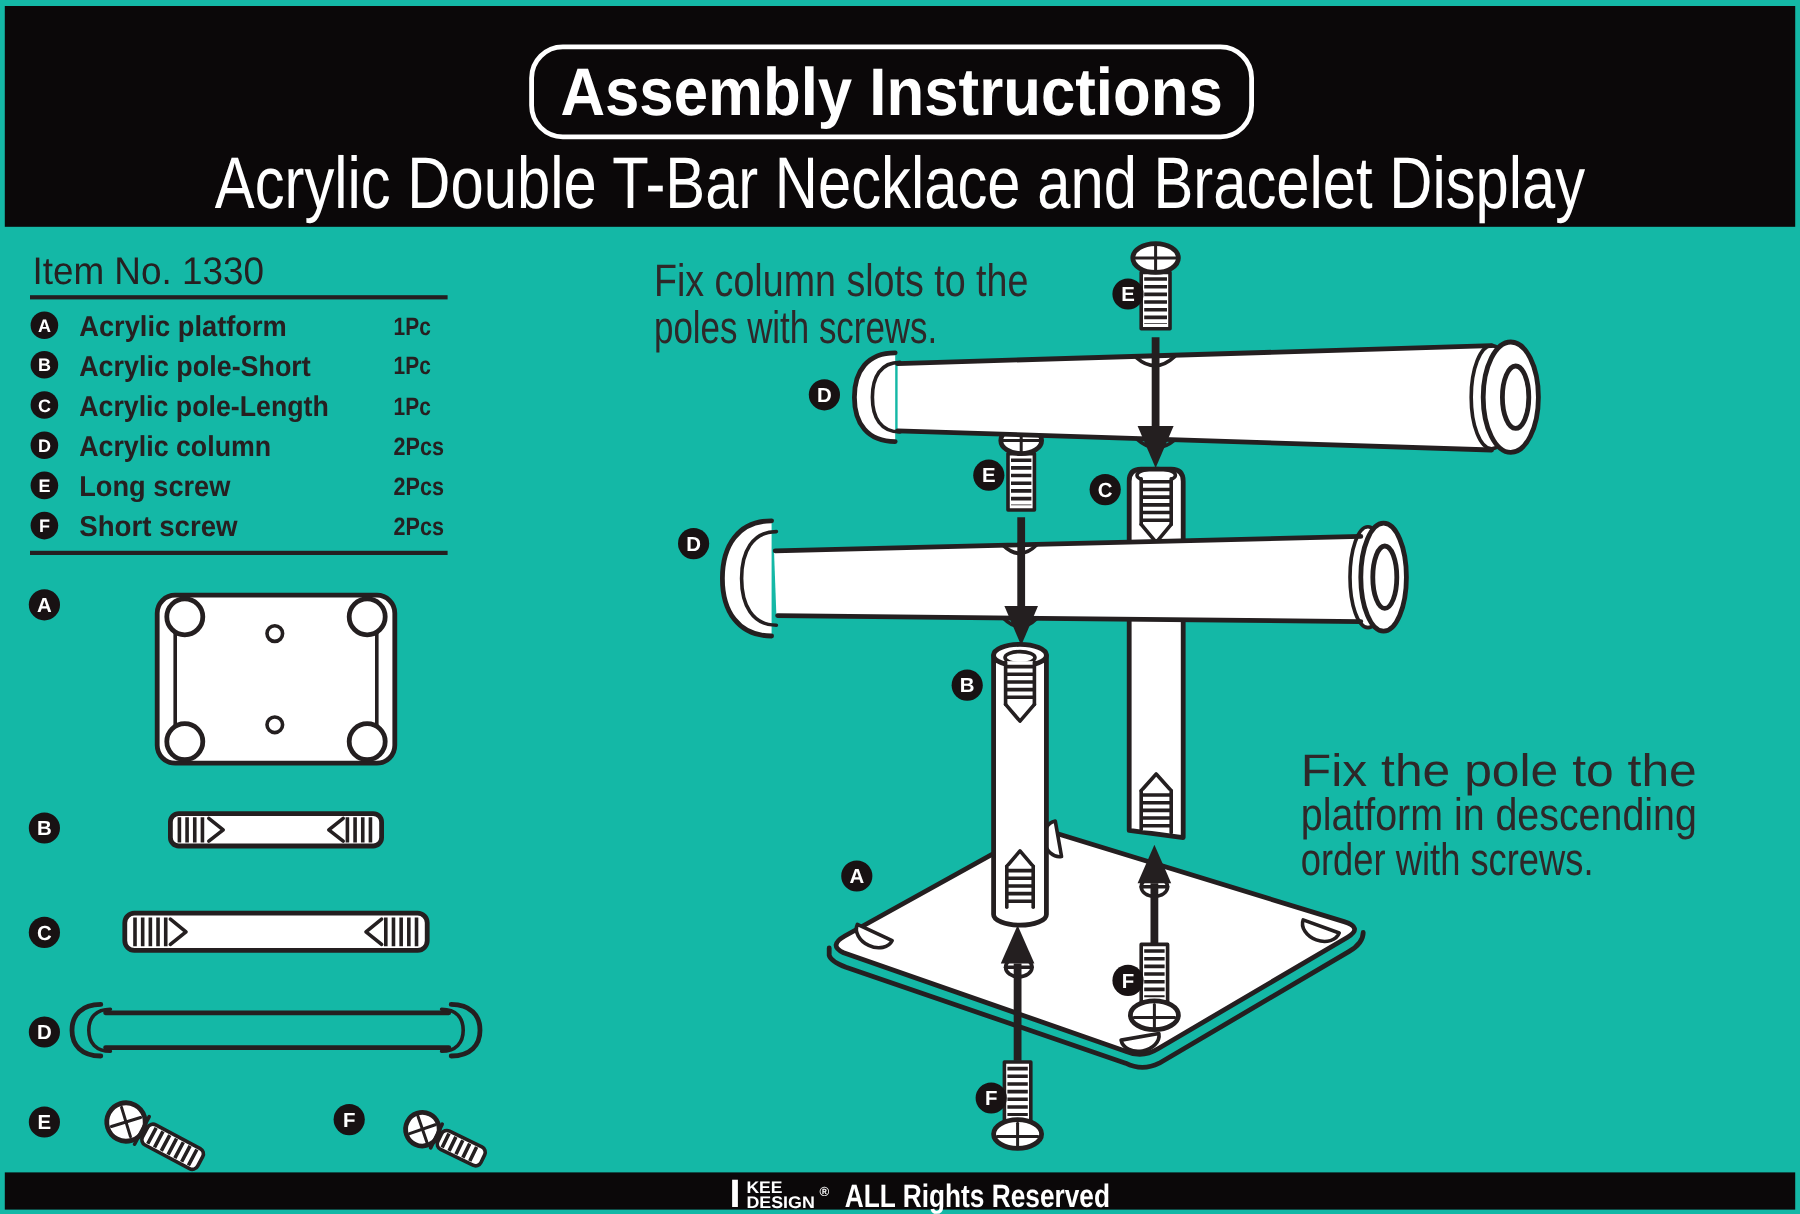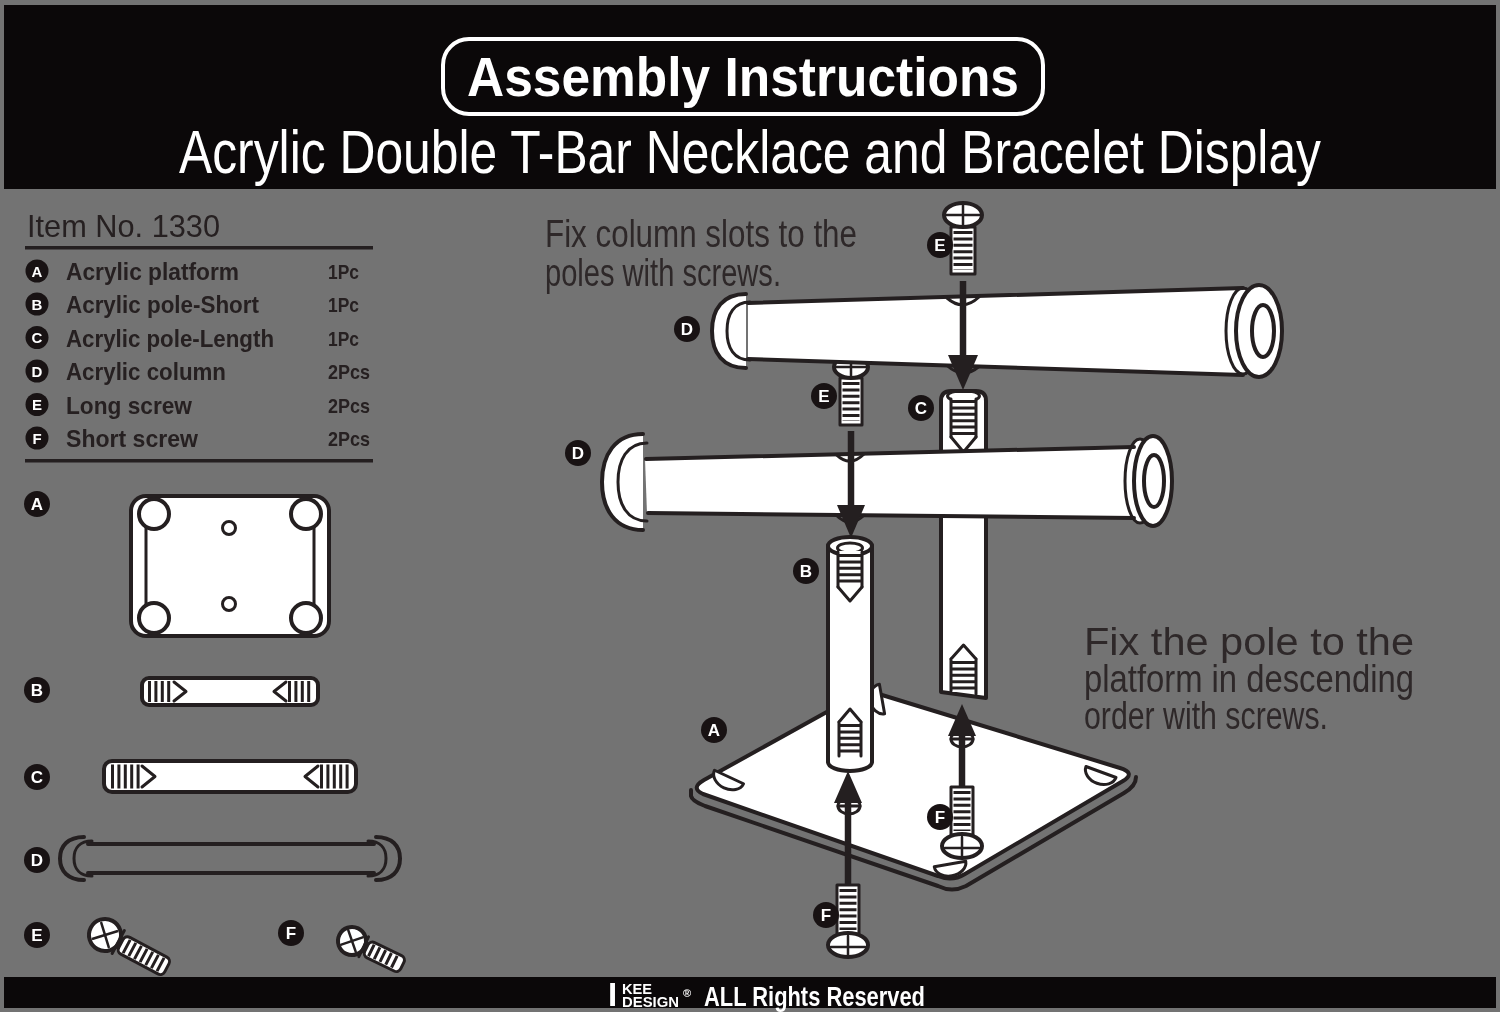--- a/index.html
+++ b/index.html
@@ -1,16 +1,16 @@
 <!DOCTYPE html>
 <html><head>
 <meta charset="utf-8">
 <style>
   html,body{margin:0;padding:0;background:#888;}
-  .page{position:relative;width:1500px;height:1012px;background:#737373;overflow:hidden;
+  .page{position:relative;width:1500px;height:1012px;background:#14b8a6;overflow:hidden;
         font-family:"Liberation Sans",sans-serif;}
   svg{position:absolute;left:0;top:0;}
   
   .ln{stroke:#241f20;fill:none;stroke-width:4;stroke-linecap:round;stroke-linejoin:round;}
   .ln3{stroke:#241f20;fill:none;stroke-width:3;stroke-linecap:round;stroke-linejoin:round;}
   .lnf{stroke:#241f20;fill:#ffffff;stroke-width:4;stroke-linecap:round;stroke-linejoin:round;}
   .lnf3{stroke:#241f20;fill:#ffffff;stroke-width:3;stroke-linecap:round;stroke-linejoin:round;}
   .wfill{fill:#ffffff;stroke:none;}
   .ink{fill:#241f20;stroke:none;}
   .thr{stroke:#241f20;fill:none;stroke-dasharray:3 3.4;}

